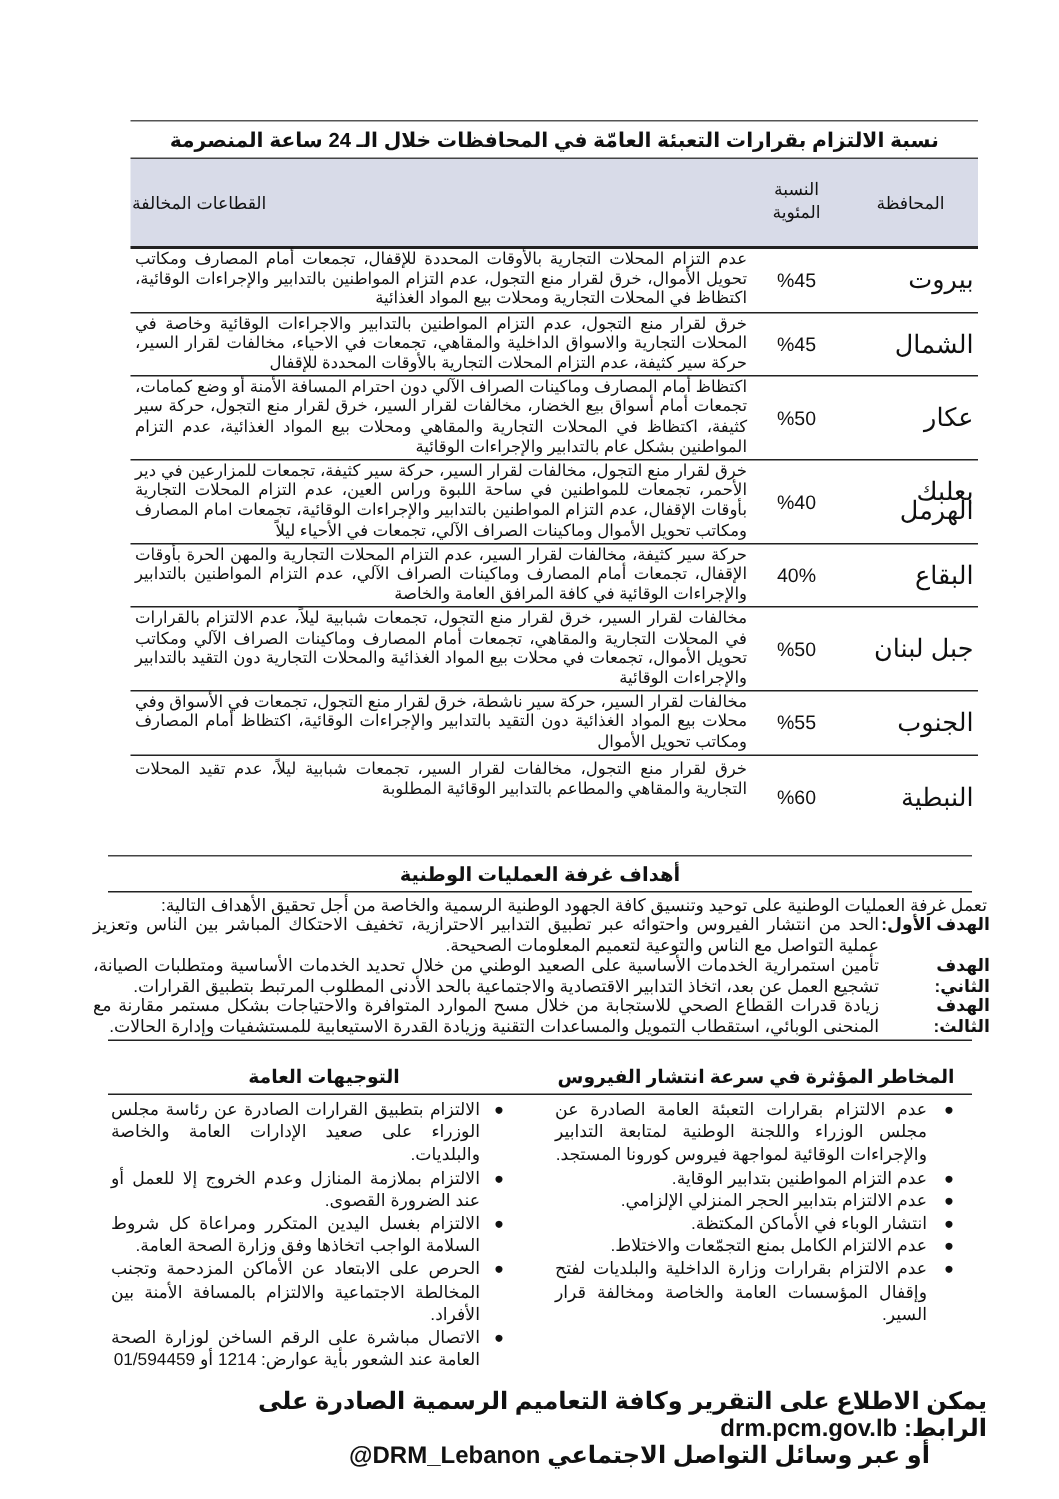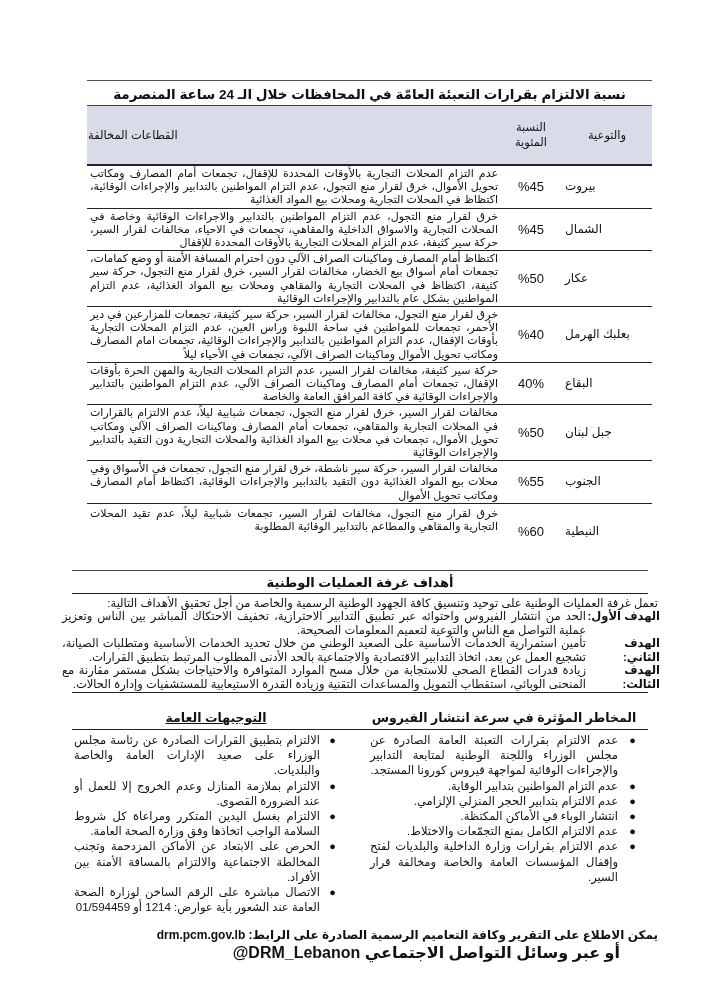--- a/index.html
+++ b/index.html
@@ -22,21 +22,21 @@
       background: #d8dbe8; font-weight: normal; font-size: 11.5px; height: 56px;
       border-bottom: 2px solid #222;
     }
     table.compliance th.col-gov { width: 88px; text-align: center; }
     table.compliance th.col-pct { width: 60px; text-align: center; line-height: 15px; }
     table.compliance th.col-sec { text-align: left; }
     table.compliance td {
       font-size: 11px; line-height: 13.2px; vertical-align: middle;
       border-bottom: 1px solid #222; padding: 1px 3px 1px 3px;
     }
-    table.compliance td.gov { text-align: left; font-size: 12px; }
+    table.compliance td.gov { text-align: right; font-size: 17px; }
     table.compliance td.pct { text-align: center; font-size: 13px; direction: ltr; }
     table.compliance td.sectors { text-align: justify; text-align-last: right; padding-right: 2px; }
     table.compliance tr.last td { border-bottom: none; height: 50px; vertical-align: top; padding-top: 3px; }
     table.compliance tr.last td.gov, table.compliance tr.last td.pct { vertical-align: middle; }
 
     
     .goals { position: absolute; left: 60px; top: 570px; width: 600px; }
     .goals-title {
       font-size: 13px; font-weight: bold; text-align: center;
       padding: 4px 0 3px 0; border-bottom: 1.5px solid #222;
@@ -49,51 +49,51 @@
     .goals-bottom { border-bottom: 1.5px solid #222; margin: 1px 12px 0 12px; }
 
     
     .cols { position: absolute; left: 60px; top: 707px; width: 600px; display: flex; }
     .col { flex: 1; }
     .col-head {
       font-size: 12.5px; font-weight: bold; text-align: center;
       padding: 3px 0 4px 0; border-bottom: 1.5px solid #222;
     }
     .col.right .col-head { margin-right: 12px; }
-    .col.left .col-head { margin-left: 12px; text-decoration: underline; }
+    .col.left .col-head { margin-left: 12px; }
     .col ul { margin: 3px 0 0 0; padding: 0; list-style: none; }
     .col li {
       position: relative; font-size: 11.5px; line-height: 15.2px;
       padding-right: 42px; text-align: justify;
     }
     .col.left li { padding-right: 40px; padding-left: 14px; }
     .col.right li { padding-left: 10px; }
     .bullet {
       position: absolute; right: 24px; top: 0; font-size: 11px;
     }
     .col.left .bullet { right: 24px; }
 
     
     .footer { position: absolute; left: 140px; top: 926px; width: 530px; text-align: right; }
-    .footer-line1 { font-size: 12px; font-weight: bold; line-height: 18px; padding-right: 12px; }
+    .footer-line1 { font-size: 16px; font-weight: bold; line-height: 18px; padding-right: 12px; }
     .footer-line2 { font-size: 16px; font-weight: bold; line-height: 18px; padding-right: 50px; }
     .ltr { direction: ltr; unicode-bidi: embed; }
   </style>
 </head>
 <body>
 
 <div class="page">
 
   <section class="table-wrap">
     <div class="rule-top"></div>
     <div class="table-title">نسبة الالتزام بقرارات التعبئة العامّة في المحافظات خلال الـ 24 ساعة المنصرمة</div>
     <table class="compliance">
       <thead>
         <tr>
-          <th class="col-gov">والتوعية</th>
+          <th class="col-gov">المحافظة</th>
           <th class="col-pct">النسبة المئوية</th>
           <th class="col-sec">القطاعات المخالفة</th>
         </tr>
       </thead>
       <tbody>
         <tr>
           <td class="gov">بيروت</td>
           <td class="pct">%45</td>
           <td class="sectors">عدم التزام المحلات التجارية بالأوقات المحددة للإقفال، تجمعات أمام المصارف ومكاتب تحويل الأموال، خرق لقرار منع التجول، عدم التزام المواطنين بالتدابير والإجراءات الوقائية، اكتظاظ في المحلات التجارية ومحلات بيع المواد الغذائية</td>
         </tr>

